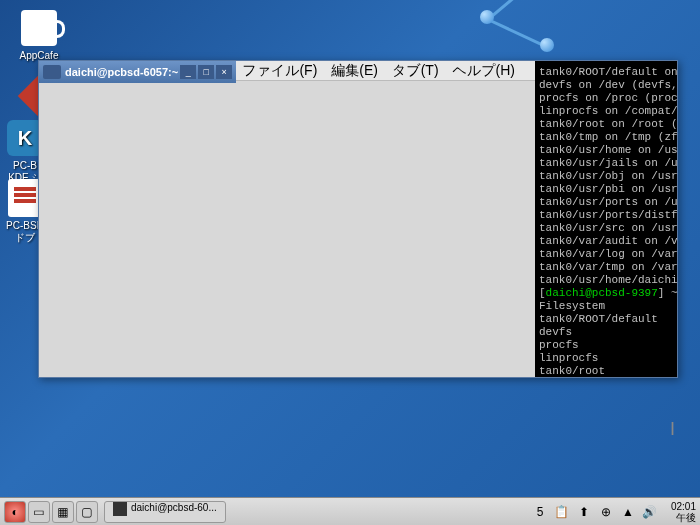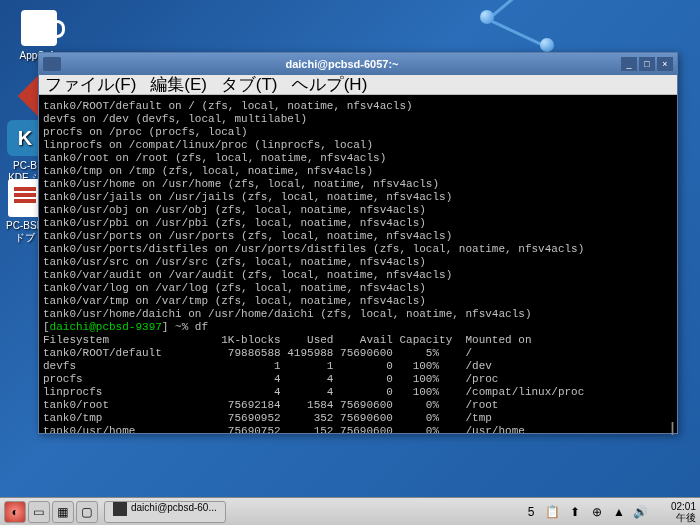--- a/index.html
+++ b/index.html
@@ -8,37 +8,37 @@
 .atom{width:14px;height:14px;background:radial-gradient(circle at 30% 30%,#b8e0ff,#3a8cd8);border-radius:50%;position:absolute}
 .bond{background:#5ba3e0;position:absolute;transform-origin:left center}
 .desktop-icon{position:absolute;width:50px;text-align:center;color:#fff;font-size:10px;text-shadow:1px 1px 2px #000}
 .desktop-icon .icn{width:40px;height:40px;margin:0 auto 2px;display:flex;align-items:center;justify-content:center;font-size:28px}
 .mug{width:36px;height:36px;background:#fff;border-radius:4px;position:relative}
 .mug::after{content:'';position:absolute;right:-8px;top:10px;width:10px;height:12px;border:3px solid #fff;border-left:none;border-radius:0 8px 8px 0}
 .knife{width:30px;height:30px;background:linear-gradient(45deg,#c0392b 50%,#e74c3c 50%);transform:rotate(45deg)}
 .kde{width:36px;height:36px;background:#2980b9;border-radius:6px;display:flex;align-items:center;justify-content:center;color:#fff;font-weight:bold;font-size:20px}
 .pdf{width:34px;height:38px;background:#fff;border-radius:3px;position:relative}
 .pdf::after{content:'';position:absolute;left:6px;top:14px;width:22px;height:4px;background:#c0392b;box-shadow:0 -6px 0 #c0392b,0 6px 0 #c0392b}
-.window{position:absolute;left:38px;top:52px;width:640px;height:382px;background:#d8d8d8;border:1px solid #5a7aa5;box-shadow:2px 2px 8px rgba(0,0,0,.4);display:flex;flex-direction:column}
+.window{position:absolute;left:38px;top:60px;width:640px;height:318px;background:#d8d8d8;border:1px solid #5a7aa5;box-shadow:2px 2px 8px rgba(0,0,0,.4);display:flex;flex-direction:row}
 .titlebar{height:22px;background:linear-gradient(#6d94c7,#4a73a8);display:flex;align-items:center;color:#fff;font-size:11px;padding:0 4px}
 .titlebar .spacer{width:18px;height:14px;background:#3a5a8a;margin-right:4px;border-radius:2px}
 .titlebar .title{flex:1;text-align:center;font-weight:bold}
 .wbtn{width:16px;height:14px;background:#3a5a8a;margin-left:2px;display:flex;align-items:center;justify-content:center;font-size:9px;cursor:pointer}
-.menubar{height:20px;background:#e8e8e8;display:flex;align-items:center;padding:0 6px;font-size:17px;border-bottom:1px solid #bbb}
+.menubar{height:20px;background:#e8e8e8;display:flex;align-items:center;padding:0 6px;font-size:14px;border-bottom:1px solid #bbb}
 .menubar span{margin-right:14px;cursor:pointer}
 .term{flex:1;background:#000;color:#c0c0c0;font-family:'Courier New',monospace;font-size:11px;line-height:13px;padding:5px 4px;overflow:hidden;white-space:pre}
 .term .g{color:#00d000}
 .text-cursor{position:absolute;right:25px;bottom:85px;font-size:18px;color:#888}
 .taskbar{position:absolute;left:0;bottom:0;width:700px;height:28px;background:linear-gradient(#e0e0e0,#c8c8c8);border-top:1px solid #888;display:flex;align-items:center;padding:0 4px;font-size:10px}
 .tbtn{width:22px;height:22px;background:#d0d0d0;border:1px solid #999;margin-right:2px;border-radius:3px;display:flex;align-items:center;justify-content:center;font-size:12px;cursor:pointer}
 .task{height:22px;background:#d8d8d8;border:1px solid #999;border-radius:3px;padding:0 8px;display:flex;margin-left:4px;cursor:pointer}
 .task .ticn{width:14px;height:14px;background:#333;margin-right:4px}
 .tray{margin-left:auto;display:flex;align-items:center;gap:6px}
 .tray-icn{width:16px;height:16px;display:flex;align-items:center;justify-content:center;font-size:12px}
-.clock{font-size:10px;text-align:right;line-height:11px;margin-left:16px}
+.clock{font-size:10px;text-align:right;line-height:11px;margin-left:7px}
 </style>
 </head>
 <body>
 
 <div class="molecule" style="left:480px;top:10px">
  <div class="bond" style="left:8px;top:8px;width:60px;height:3px;transform:rotate(25deg)"></div>
  <div class="bond" style="left:8px;top:8px;width:50px;height:3px;transform:rotate(-40deg)"></div>
  <div class="atom" style="left:0;top:0"></div>
  <div class="atom" style="left:60px;top:28px"></div>
 

